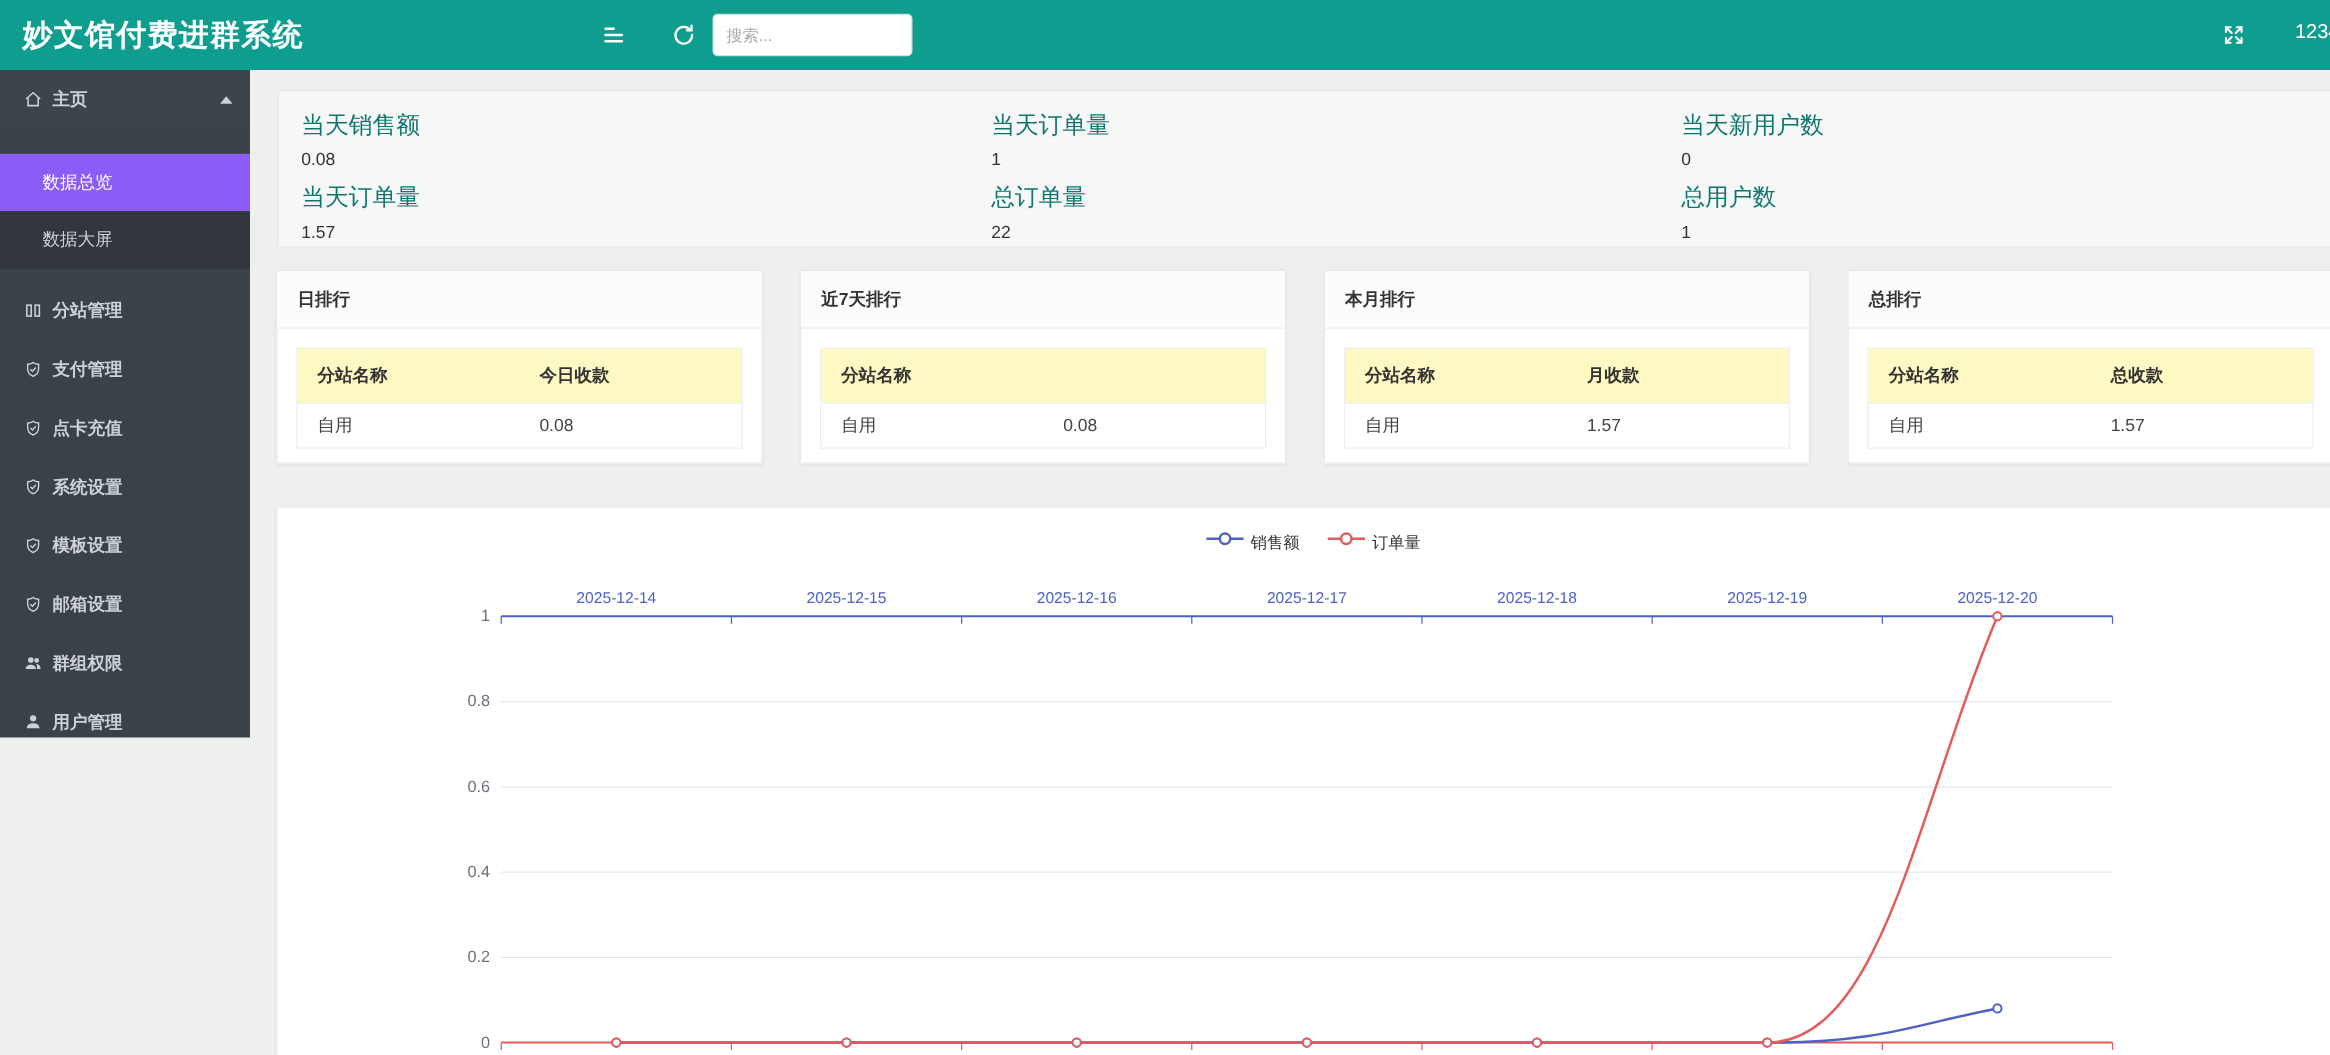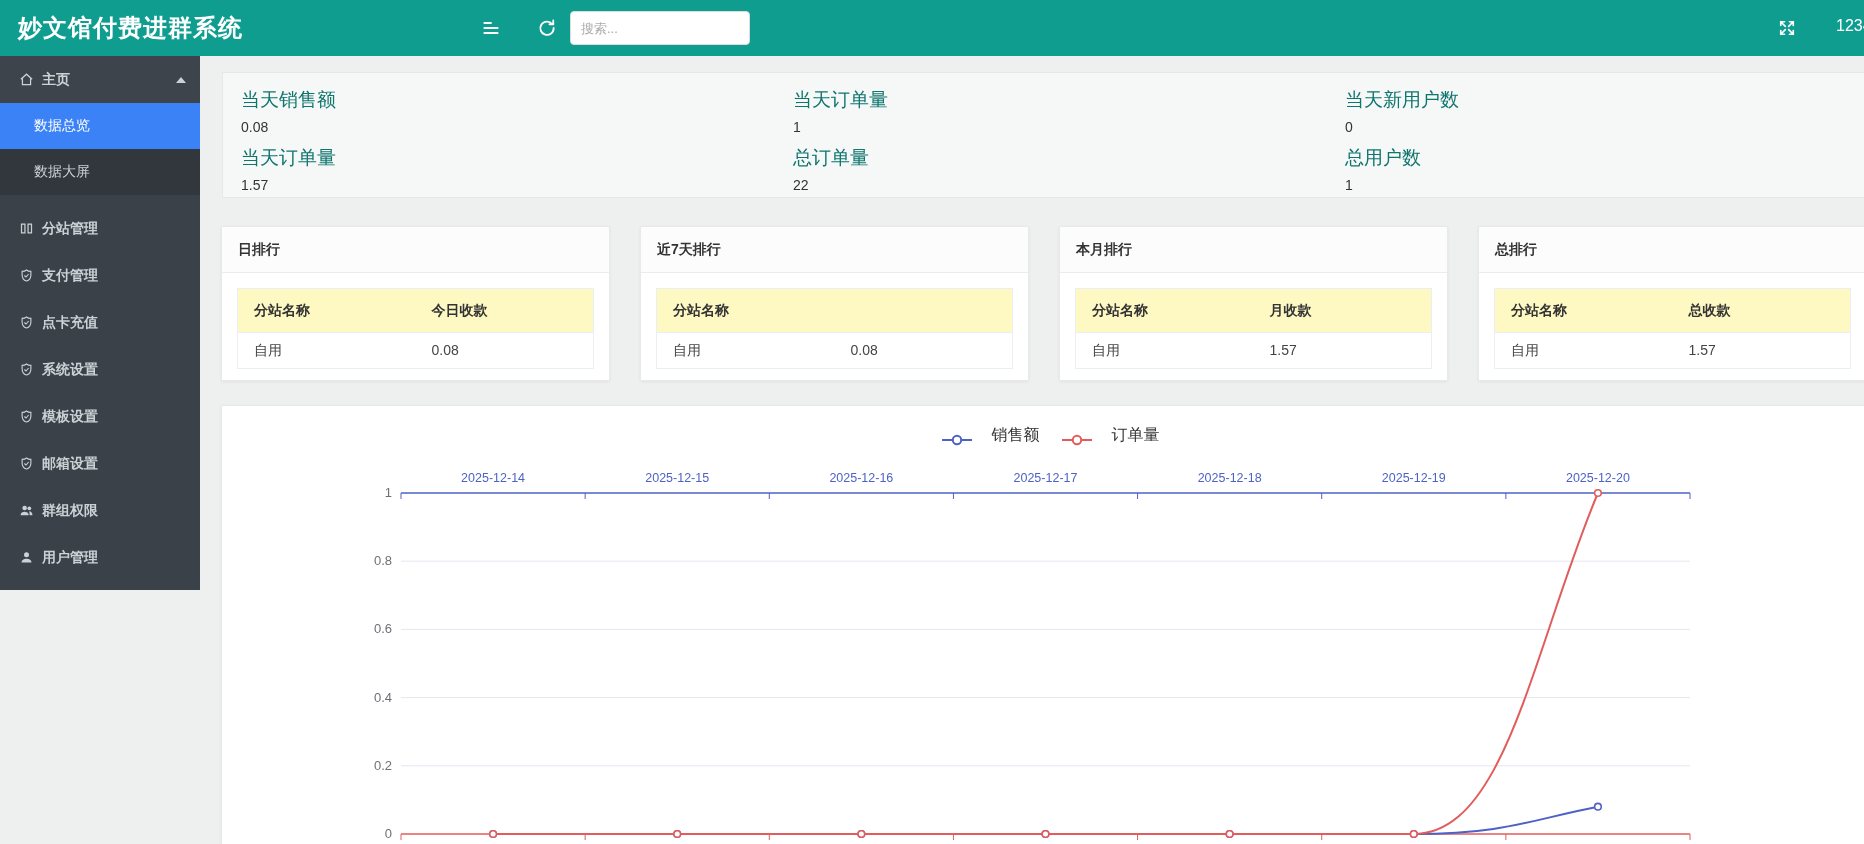--- a/index.html
+++ b/index.html
@@ -7,56 +7,56 @@
   body { font-family:"Liberation Sans","DejaVu Sans",sans-serif; background:#eef0f0; position:relative; color:#333; }
 
   
   .topbar { position:absolute; left:0; top:0; width:1900px; height:56px; background:#0f9d8f; display:flex; align-items:center; z-index:20; }
   .topbar .title { color:#fff; font-size:24px; font-weight:bold; margin-left:18px; letter-spacing:1px; }
   .tool-icon { color:#fff; width:26px; height:26px; display:flex; align-items:center; justify-content:center; cursor:pointer; position:absolute; }
   .tool-icon svg { width:20px; height:20px; }
   #menu-toggle { left:478px; }
   #refresh-btn { left:534px; }
   #fullscreen-btn { left:1774px; }
-  .search-box { position:absolute; left:570px; top:11px; width:180px; height:34px; background:#fff; border-radius:4px; border:1px solid #dcdcdc; padding:0 10px; font-size:13px; color:#333; outline:none; }
+  .search-box { position:absolute; left:570px; top:11px; width:160px; height:34px; background:#fff; border-radius:4px; border:1px solid #dcdcdc; padding:0 10px; font-size:13px; color:#333; outline:none; }
   .search-box::placeholder { color:#aaa; }
   .username { position:absolute; left:1836px; top:17px; color:#fff; font-size:16px; white-space:nowrap; }
 
   
   .sidebar { position:absolute; left:0; top:56px; width:200px; height:534px; background:#3a4149; z-index:10; }
   .side-item { height:47px; display:flex; align-items:center; color:#ccd1d5; font-size:14px; cursor:pointer; position:relative; padding-left:18px;font-weight:bold; }
   .side-item .mi { width:16px; height:16px; margin-right:8px; display:inline-flex; align-items:center; justify-content:center; }
   .side-item .mi svg { width:15px; height:15px; }
   .side-item.parent { background:#3d444c; }
   .side-item .chev { position:absolute; right:14px; width:0; height:0; border-left:5px solid transparent; border-right:5px solid transparent; border-bottom:6px solid #ccd1d5; }
   .sub-item { height:46px; display:flex; align-items:center; padding-left:34px; font-size:14px; color:#ccd1d5; background:#31373d; cursor:pointer; }
-  .sub-item.active { background:#3b82f6; color:#fff; }
+  .sub-item.active { background:#8b5cf6; color:#fff;margin-top:20px; }
   .side-gap { height:10px; }
 
   
   .stats-panel { position:absolute; left:222px; top:72px; width:1658px; height:126px; background:#f6f7f7; border:1px solid #e6e8e8; display:flex; }
   .stats-col { width:552px; padding:14px 0 0 18px; }
   .stat-cell { margin-bottom:10px; }
   .stat-label { font-size:19px; color:#0f766e; margin-bottom:6px; }
   .stat-value { font-size:14px; color:#333; }
 
   
-  .rank-card { position:absolute; top:226px; width:389px; height:155px; background:#fff; border:1px solid #e8eaea; box-shadow:0 1px 3px rgba(0,0,0,0.06); }
+  .rank-card { position:absolute; top:216px; width:389px; height:155px; background:#fff; border:1px solid #e8eaea; box-shadow:0 1px 3px rgba(0,0,0,0.06); }
   .rank-head { height:46px; line-height:45px; padding-left:16px; font-size:14px; font-weight:bold; color:#333; border-bottom:1px solid #ececec; background:#fcfcfc; }
   .rank-table { margin:15px; border:1px solid #ebeef5; }
   .rt-row { display:flex; }
   .rt-head { background:#fef9c3; border-bottom:1px solid #ebeef5; }
   .rt-cell { width:50%; padding:0 16px; font-size:14px; color:#333; height:43px; line-height:43px; white-space:nowrap; overflow:hidden; }
   .rt-head .rt-cell { font-weight:bold; height:43px; }
   .rt-body .rt-cell { height:35px; line-height:35px; color:#444; }
 
   
   .chart-card { position:absolute; left:221px; top:405px; width:1659px; height:460px; background:#fff; border:1px solid #e8eaea; box-shadow:0 1px 3px rgba(0,0,0,0.06); }
   .legend { position:absolute; left:0; top:19px; width:100%; display:flex; justify-content:center; gap:22px; }
-  .legend-item { display:flex; align-items:flex-end; gap:20px; font-size:16px; color:#333; cursor:pointer; }
+  .legend-item { display:flex; align-items:flex-start; gap:6px; font-size:13px; color:#333; cursor:pointer; }
   .legend-item svg { width:30px; height:12px; }
 </style>
 </head>
 <body>
 
 <div class="topbar">
   <span class="title">妙文馆付费进群系统</span>
   <span class="tool-icon" id="menu-toggle">
     <svg viewBox="0 0 24 24" fill="none" stroke="currentColor" stroke-width="2.2" stroke-linecap="round">
         <path d="M4 6 H12 M4 12 H20 M4 18 H20"></path>

